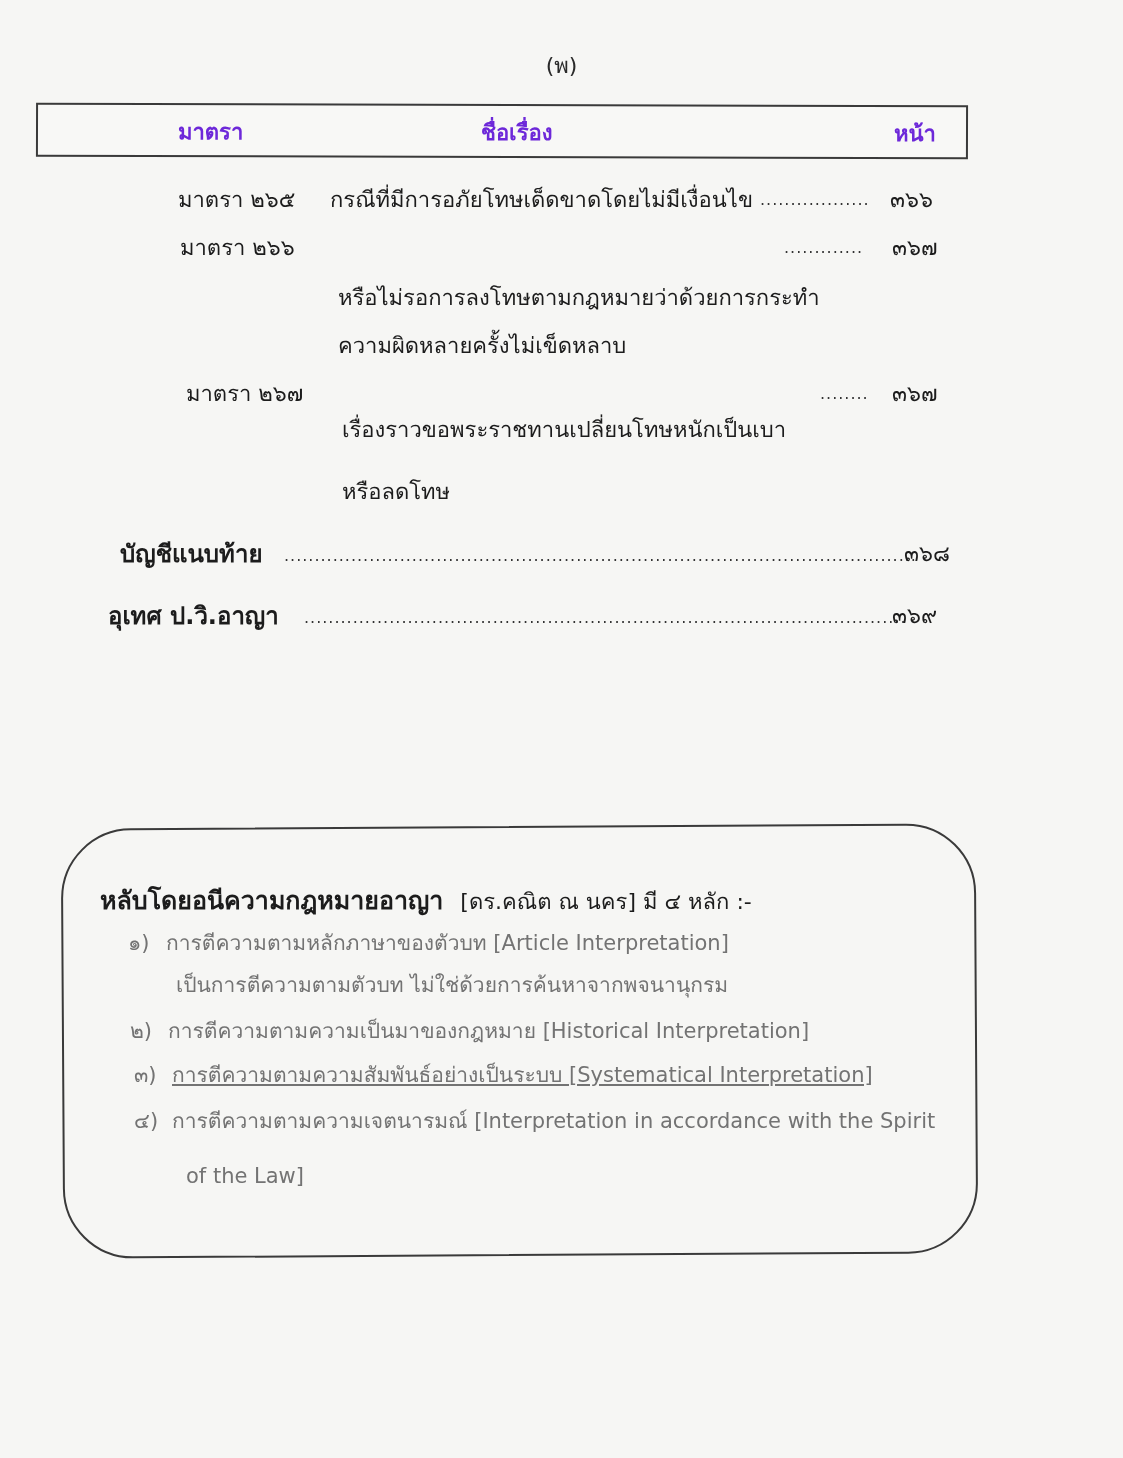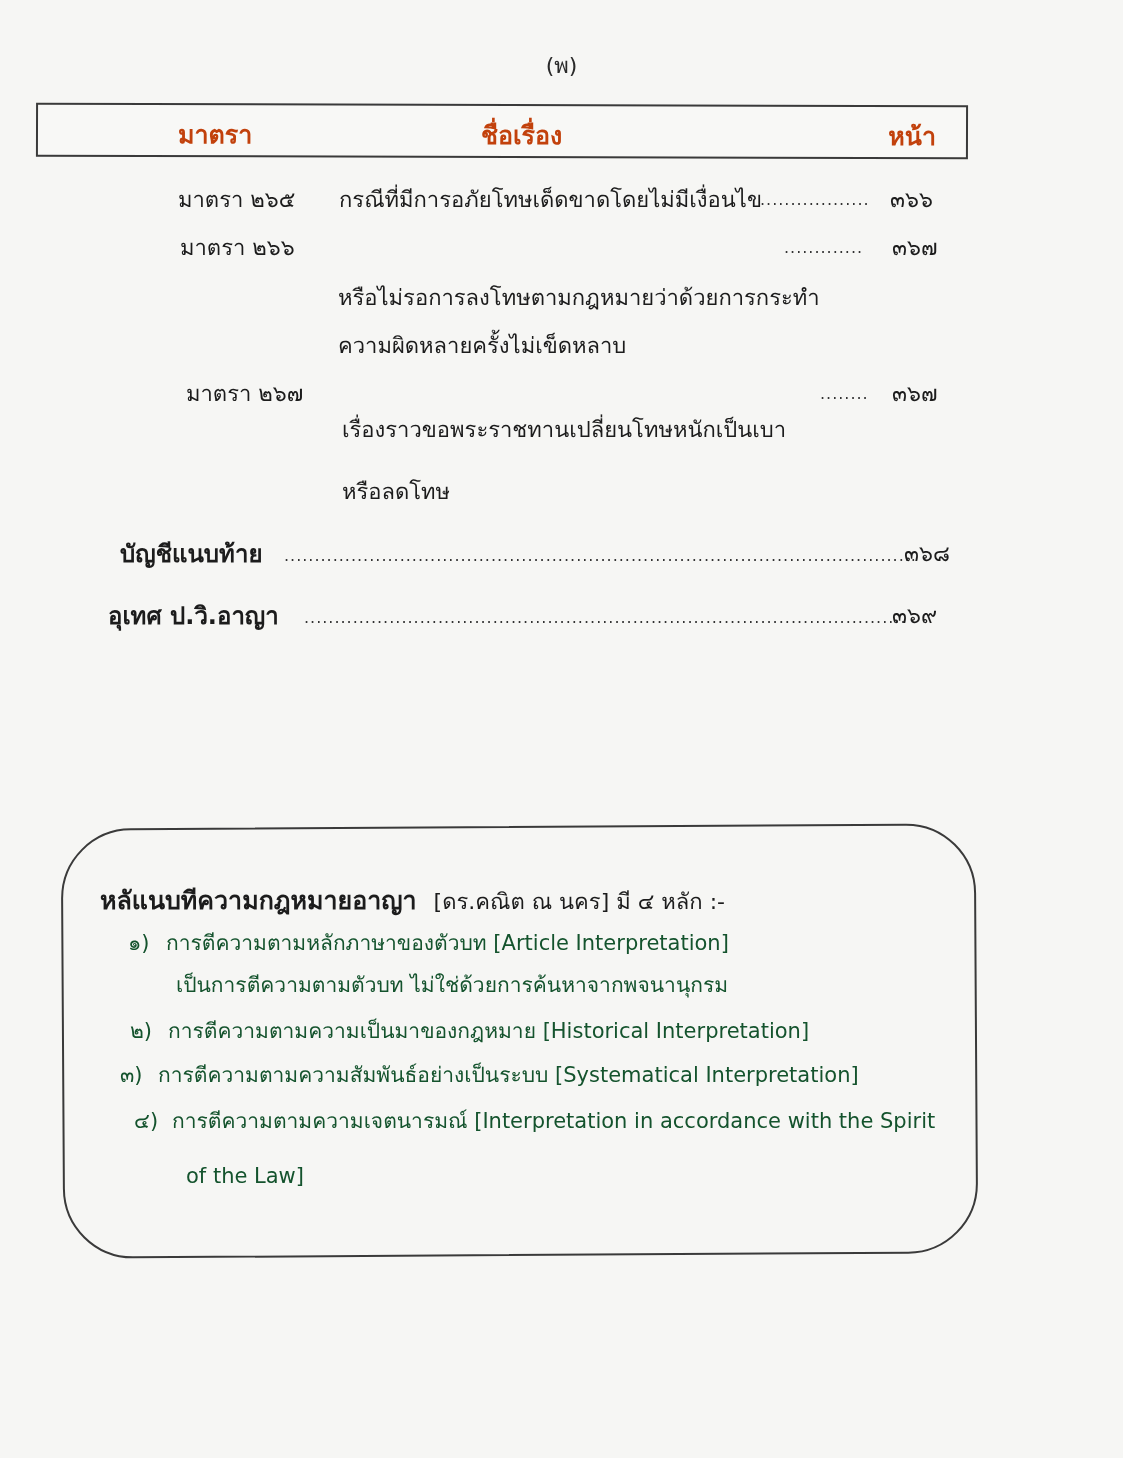--- a/index.html
+++ b/index.html
@@ -14,21 +14,21 @@
     position: absolute; left: 0; width: 1123px; top: 48px;
     text-align: center; font-size: 22px; color: #2a2a2a;
   }
   .toc-header {
     position: absolute; left: 36px; top: 104px; width: 932px; height: 54px;
     border: 2px solid #3a3a3a; box-sizing: border-box;
     transform: rotate(0.15deg);
     background: #f8f8f6;
   }
   .toc-header span {
-    position: absolute; top: 9px; font-size: 25px; font-weight: bold; color: #c2410c;
+    position: absolute; top: 9px; font-size: 22px; font-weight: bold; color: #6d28d9;
   }
   .h-section { left: 140px; }
   .h-title { left: 443px; text-align: center; }
   .h-page { right: 30px; }
 
   .entry { position: absolute; font-size: 22px; line-height: 48px; white-space: nowrap; }
   .entry .sec { position: absolute; left: 0; }
   .entry .title { position: absolute; }
   .entry .dots { position: absolute; letter-spacing: 1px; color: #333; font-size: 16px; }
   .entry .pg { position: absolute; }
@@ -38,37 +38,37 @@
   .appendix .dots { position: absolute; font-weight: normal; font-size: 16px; letter-spacing: 1px; color: #333; }
   .appendix .pg { position: absolute; font-weight: normal; font-size: 22px; }
 
   .note-box {
     position: absolute; left: 62px; top: 826px; width: 915px; height: 430px;
     border: 2px solid #3a3a3a; border-radius: 70px; box-sizing: border-box;
     transform: rotate(-0.35deg);
   }
   .note-title { position: absolute; left: 100px; top: 880px; white-space: nowrap; font-size: 22px; }
   .note-title b { font-size: 25px; }
-  .note-item { position: absolute; white-space: nowrap; font-size: 21px; color: #14532d; }
+  .note-item { position: absolute; white-space: nowrap; font-size: 21px; color: #737373; }
   .note-item .num { display: inline-block; width: 38px; }
 </style>
 </head>
 <body>
 
 <div class="page-number">(พ)</div>
 
 <div class="toc-header">
   <span class="h-section">มาตรา</span>
   <span class="h-title">ชื่อเรื่อง</span>
   <span class="h-page">หน้า</span>
 </div>
 
 <div class="entry" style="left:178px; top:176px; width:770px; height:48px;">
   <span class="sec">มาตรา ๒๖๕</span>
-  <span class="title" style="left:161px;">กรณีที่มีการอภัยโทษเด็ดขาดโดยไม่มีเงื่อนไข</span>
+  <span class="title" style="left:152px;">กรณีที่มีการอภัยโทษเด็ดขาดโดยไม่มีเงื่อนไข</span>
   <span class="dots" style="left:582px;">..................</span>
   <span class="pg" style="left:712px;">๓๖๖</span>
 </div>
 
 <div class="entry" style="left:180px; top:224px; width:770px; height:48px;">
   <span class="sec">มาตรา ๒๖๖</span>
   <span class="dots" style="left:604px;">.............</span>
   <span class="pg" style="left:712px;">๓๖๗</span>
 </div>
 <div class="cont" style="left:338px; top:274px;text-align:center;">หรือไม่รอการลงโทษตามกฎหมายว่าด้วยการกระทำ</div>
@@ -88,33 +88,33 @@
   <span class="pg" style="left:784px;">๓๖๘</span>
 </div>
 <div class="appendix" style="left:108px; top:592px; width:840px; height:48px;">
   <span>อุเทศ  ป.วิ.อาญา</span>
   <span class="dots" style="left:196px; top:2px;">...................................................................................................</span>
   <span class="pg" style="left:784px;">๓๖๙</span>
 </div>
 
 <div class="note-box"></div>
 <div class="note-title">
-  <b>หลัแนบทีความกฎหมายอาญา</b>
+  <b>หลับโดยอนีความกฎหมายอาญา</b>
   <span style="margin-left:10px;">[ดร.คณิต  ณ  นคร]  มี  ๔  หลัก :-</span>
 </div>
 
 <div class="note-item" style="left:128px; top:926px;">
   <span class="num">๑)</span><span>การตีความตามหลักภาษาของตัวบท  [Article Interpretation]</span>
 </div>
 <div class="note-item" style="left:176px; top:968px;">เป็นการตีความตามตัวบท  ไม่ใช่ด้วยการค้นหาจากพจนานุกรม</div>
 
 <div class="note-item" style="left:130px; top:1014px;">
   <span class="num">๒)</span><span>การตีความตามความเป็นมาของกฎหมาย  [Historical Interpretation]</span>
 </div>
 
-<div class="note-item" style="left:120px; top:1058px;">
+<div class="note-item" style="left:134px; top:1058px;text-decoration:underline;">
   <span class="num">๓)</span><span>การตีความตามความสัมพันธ์อย่างเป็นระบบ  [Systematical Interpretation]</span>
 </div>
 
 <div class="note-item" style="left:134px; top:1104px;">
   <span class="num">๔)</span><span>การตีความตามความเจตนารมณ์  [Interpretation in accordance with the Spirit</span>
 </div>
 <div class="note-item" style="left:186px; top:1164px;">of the Law]</div>
 
 </body></html>

